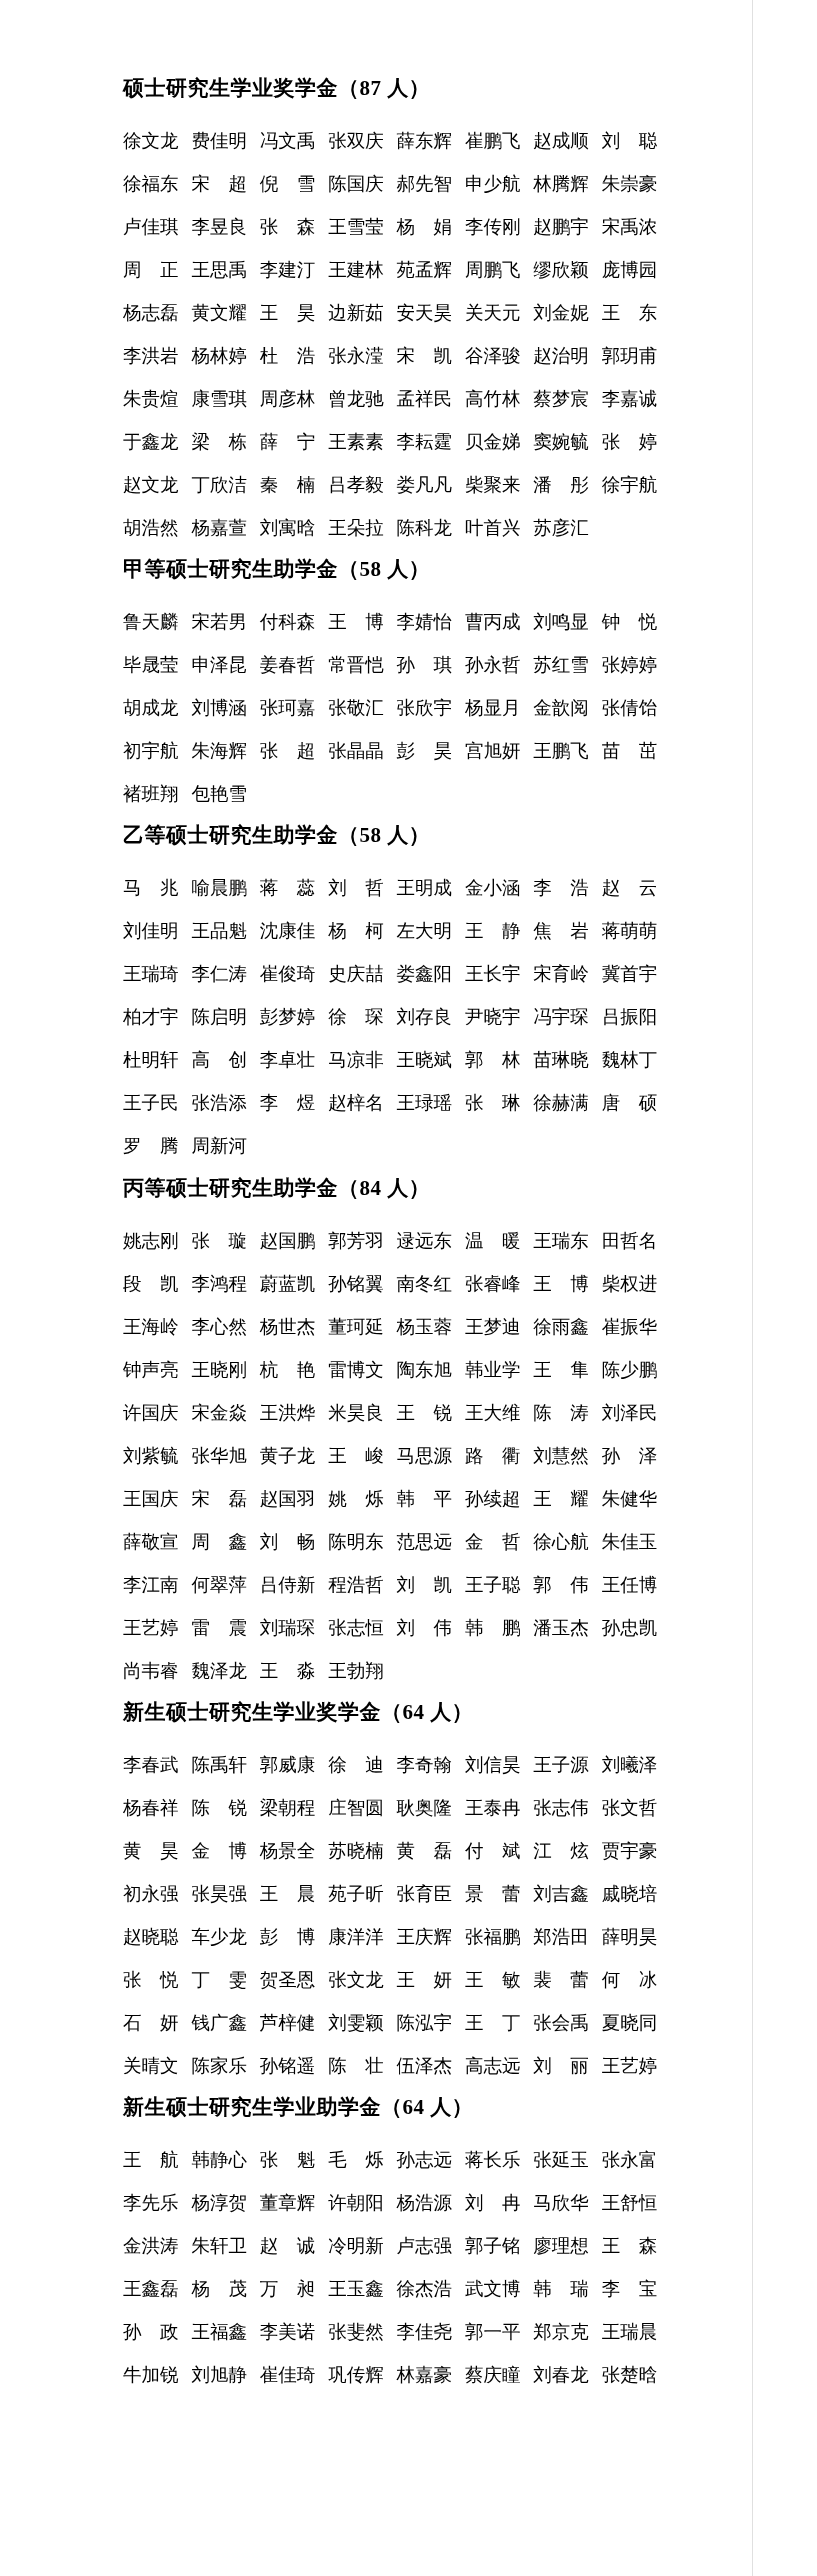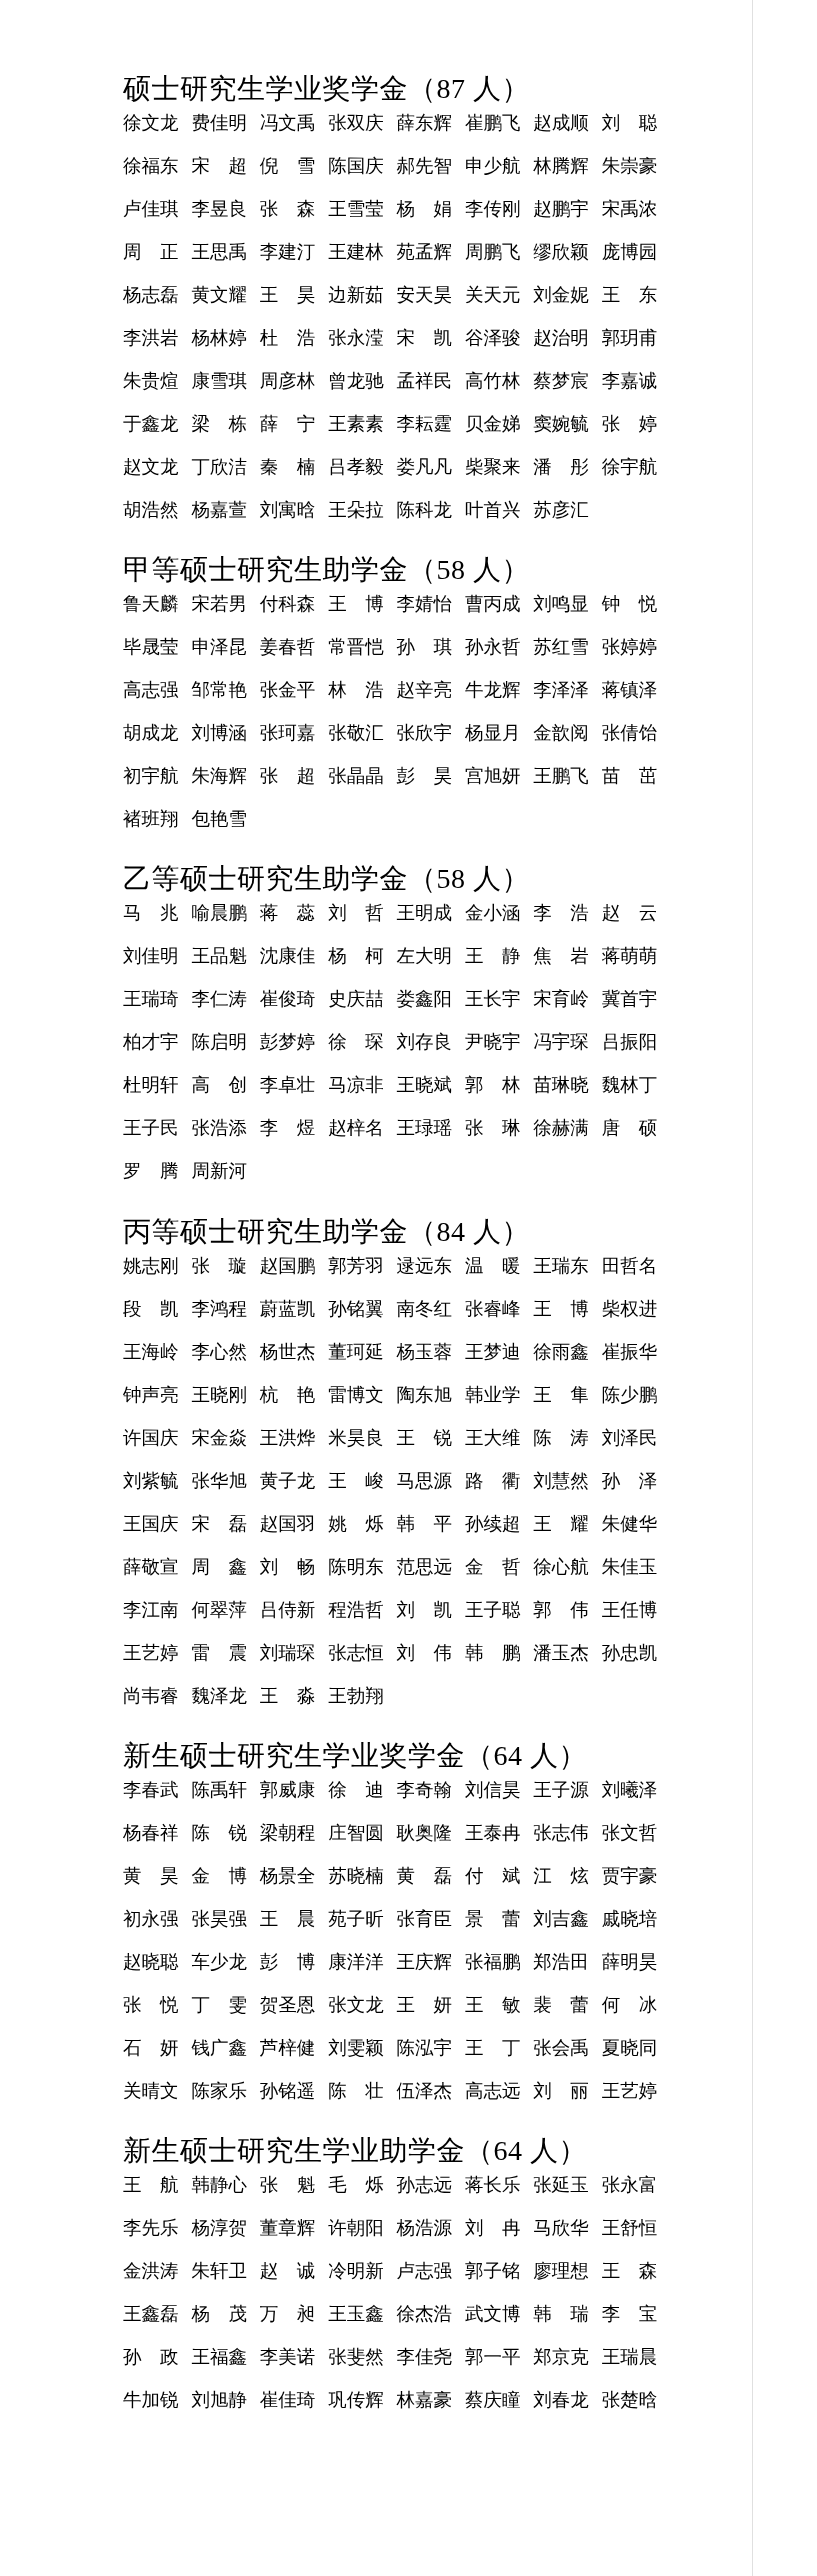--- a/index.html
+++ b/index.html
@@ -19,36 +19,36 @@
     position: absolute;
     top: 0;
     left: 0;
     width: 817px;
     height: 2942px;
     padding-top: 67px;
     padding-left: 123px;
     box-sizing: border-box;
   }
   .section-title {
-    font-size: 28px;
-    font-weight: normal;
+    font-size: 21px;
+    font-weight: bold;
     height: 43px;
     line-height: 43px;
     white-space: pre;
     margin-top: 8.2px;
     letter-spacing: 0.5px;
   }
   .section-title.first {
     margin-top: 0;
   }
   .name-row {
     display: flex;
     column-gap: 12.4px;
     height: 43px;
-    align-items: flex-start;
+    align-items: flex-end;
     font-size: 18.5px;
   }
   .name {
     flex: 0 0 56px;
     width: 56px;
     white-space: pre;
     overflow: visible;
   }
   .edge-line {
     position: absolute;
@@ -179,30 +179,20 @@
         <span class="name">毕晟莹</span>
         <span class="name">申泽昆</span>
         <span class="name">姜春哲</span>
         <span class="name">常晋恺</span>
         <span class="name">孙　琪</span>
         <span class="name">孙永哲</span>
         <span class="name">苏红雪</span>
         <span class="name">张婷婷</span>
       </div>
       <div class="name-row">
-        <span class="name">高志强</span>
-        <span class="name">邹常艳</span>
-        <span class="name">张金平</span>
-        <span class="name">林　浩</span>
-        <span class="name">赵辛亮</span>
-        <span class="name">牛龙辉</span>
-        <span class="name">李泽泽</span>
-        <span class="name">蒋镇泽</span>
-      </div>
-      <div class="name-row">
         <span class="name">胡成龙</span>
         <span class="name">刘博涵</span>
         <span class="name">张珂嘉</span>
         <span class="name">张敬汇</span>
         <span class="name">张欣宇</span>
         <span class="name">杨显月</span>
         <span class="name">金歆阅</span>
         <span class="name">张倩饴</span>
       </div>
       <div class="name-row">

